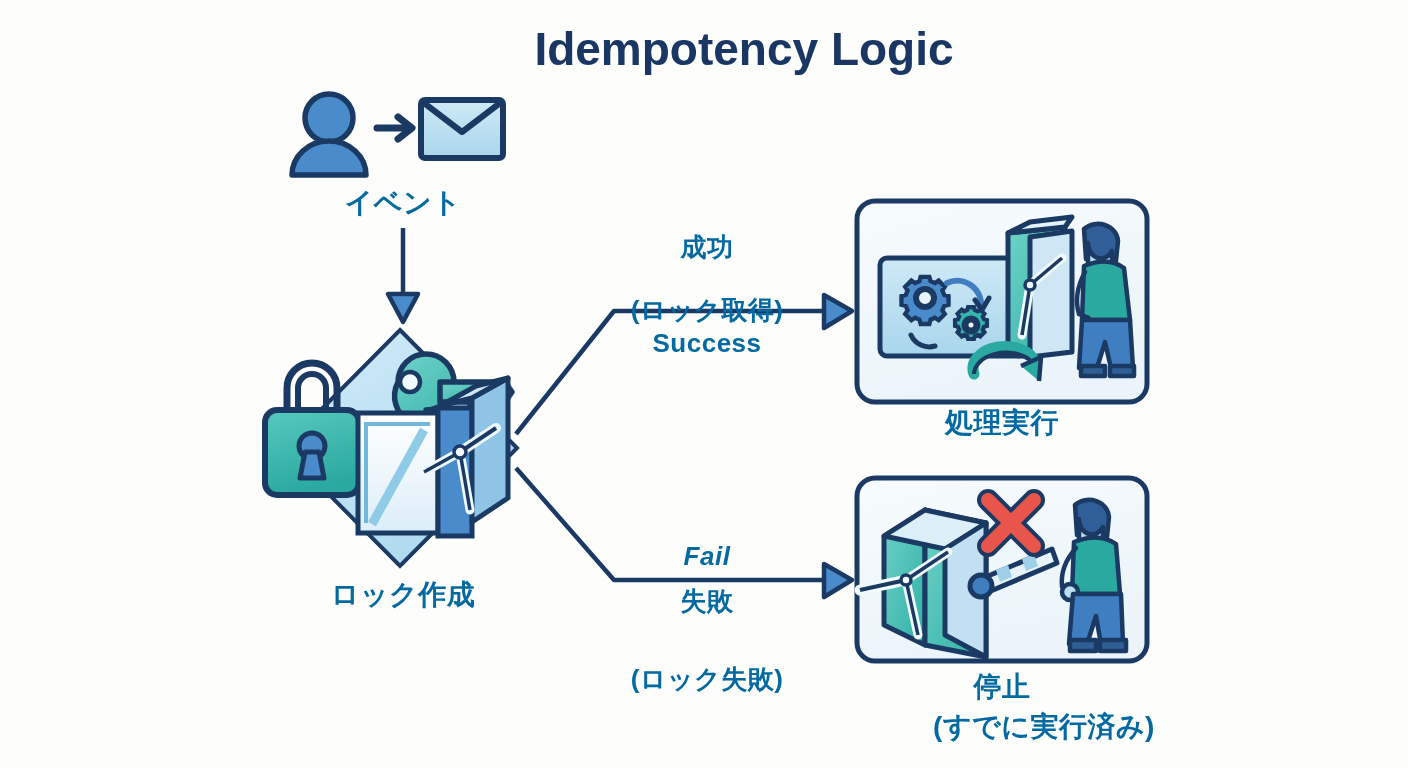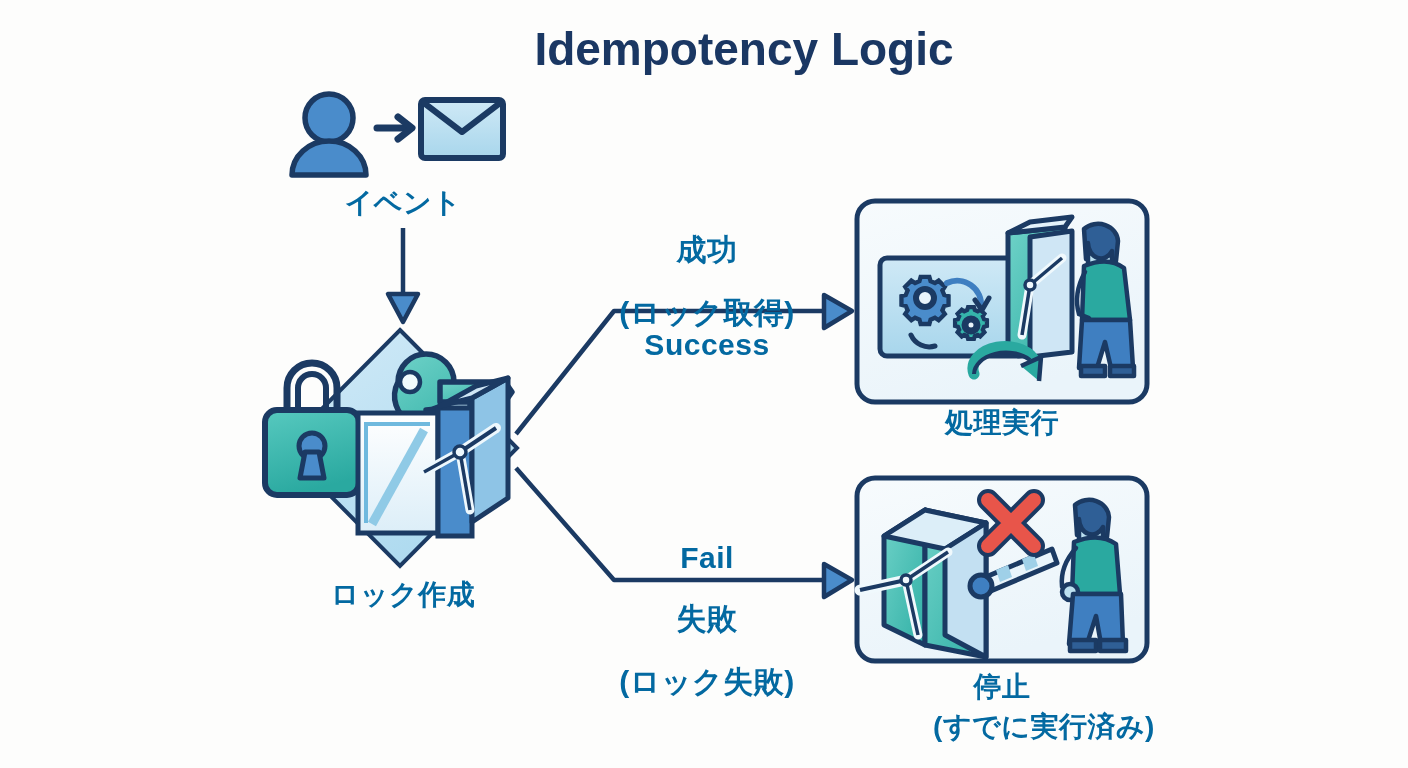--- a/index.html
+++ b/index.html
@@ -41,21 +41,21 @@
     font-size: 46px;
     color: #1a3763;
     letter-spacing: 0px;
     padding-left: 40px;
   }
   .node-label {
     font-size: 28px;
     text-align: center;
   }
   .edge-label {
-    font-size: 30px;
+    font-size: 26px;
     text-align: left;
   }
   .center {
     transform: translateX(-50%);
   }
 </style>
 </head>
 <body>
 
 <div id="canvas">
@@ -259,22 +259,22 @@
   </svg>
 
   <div class="txt node-label center" style="left:403px; top:184px;">イベント</div>
 
   <div class="txt node-label center" style="left:403px; top:576px;">ロック作成</div>
 
   <div class="txt edge-label center" style="left:707px; top:230px;">成功</div>
   <div class="txt edge-label center" style="left:707px; top:253px;margin-top:40px;">(ロック取得)</div>
   <div class="txt edge-label center" style="left:707px; top:328px;">Success</div>
 
-  <div class="txt edge-label center" style="left:707px; top:541px;">Fail</div>
-  <div class="txt edge-label center" style="left:707px; top:584px;margin-top:15px;">失敗</div>
+  <div class="txt edge-label center" style="left:707px; top:541px;font-style:italic;">Fail</div>
+  <div class="txt edge-label center" style="left:707px; top:584px;">失敗</div>
   <div class="txt edge-label center" style="left:707px; top:622px;margin-top:40px;">(ロック失敗)</div>
 
   <div class="txt node-label center" style="left:1002px; top:404px;">処理実行</div>
 
   <div class="txt node-label center" style="left:1002px; top:668px;">停止</div>
   <div class="txt node-label center" style="left:1044px; top:708px;">(すでに実行済み)</div>
 
 </div>
 
 </body></html>

